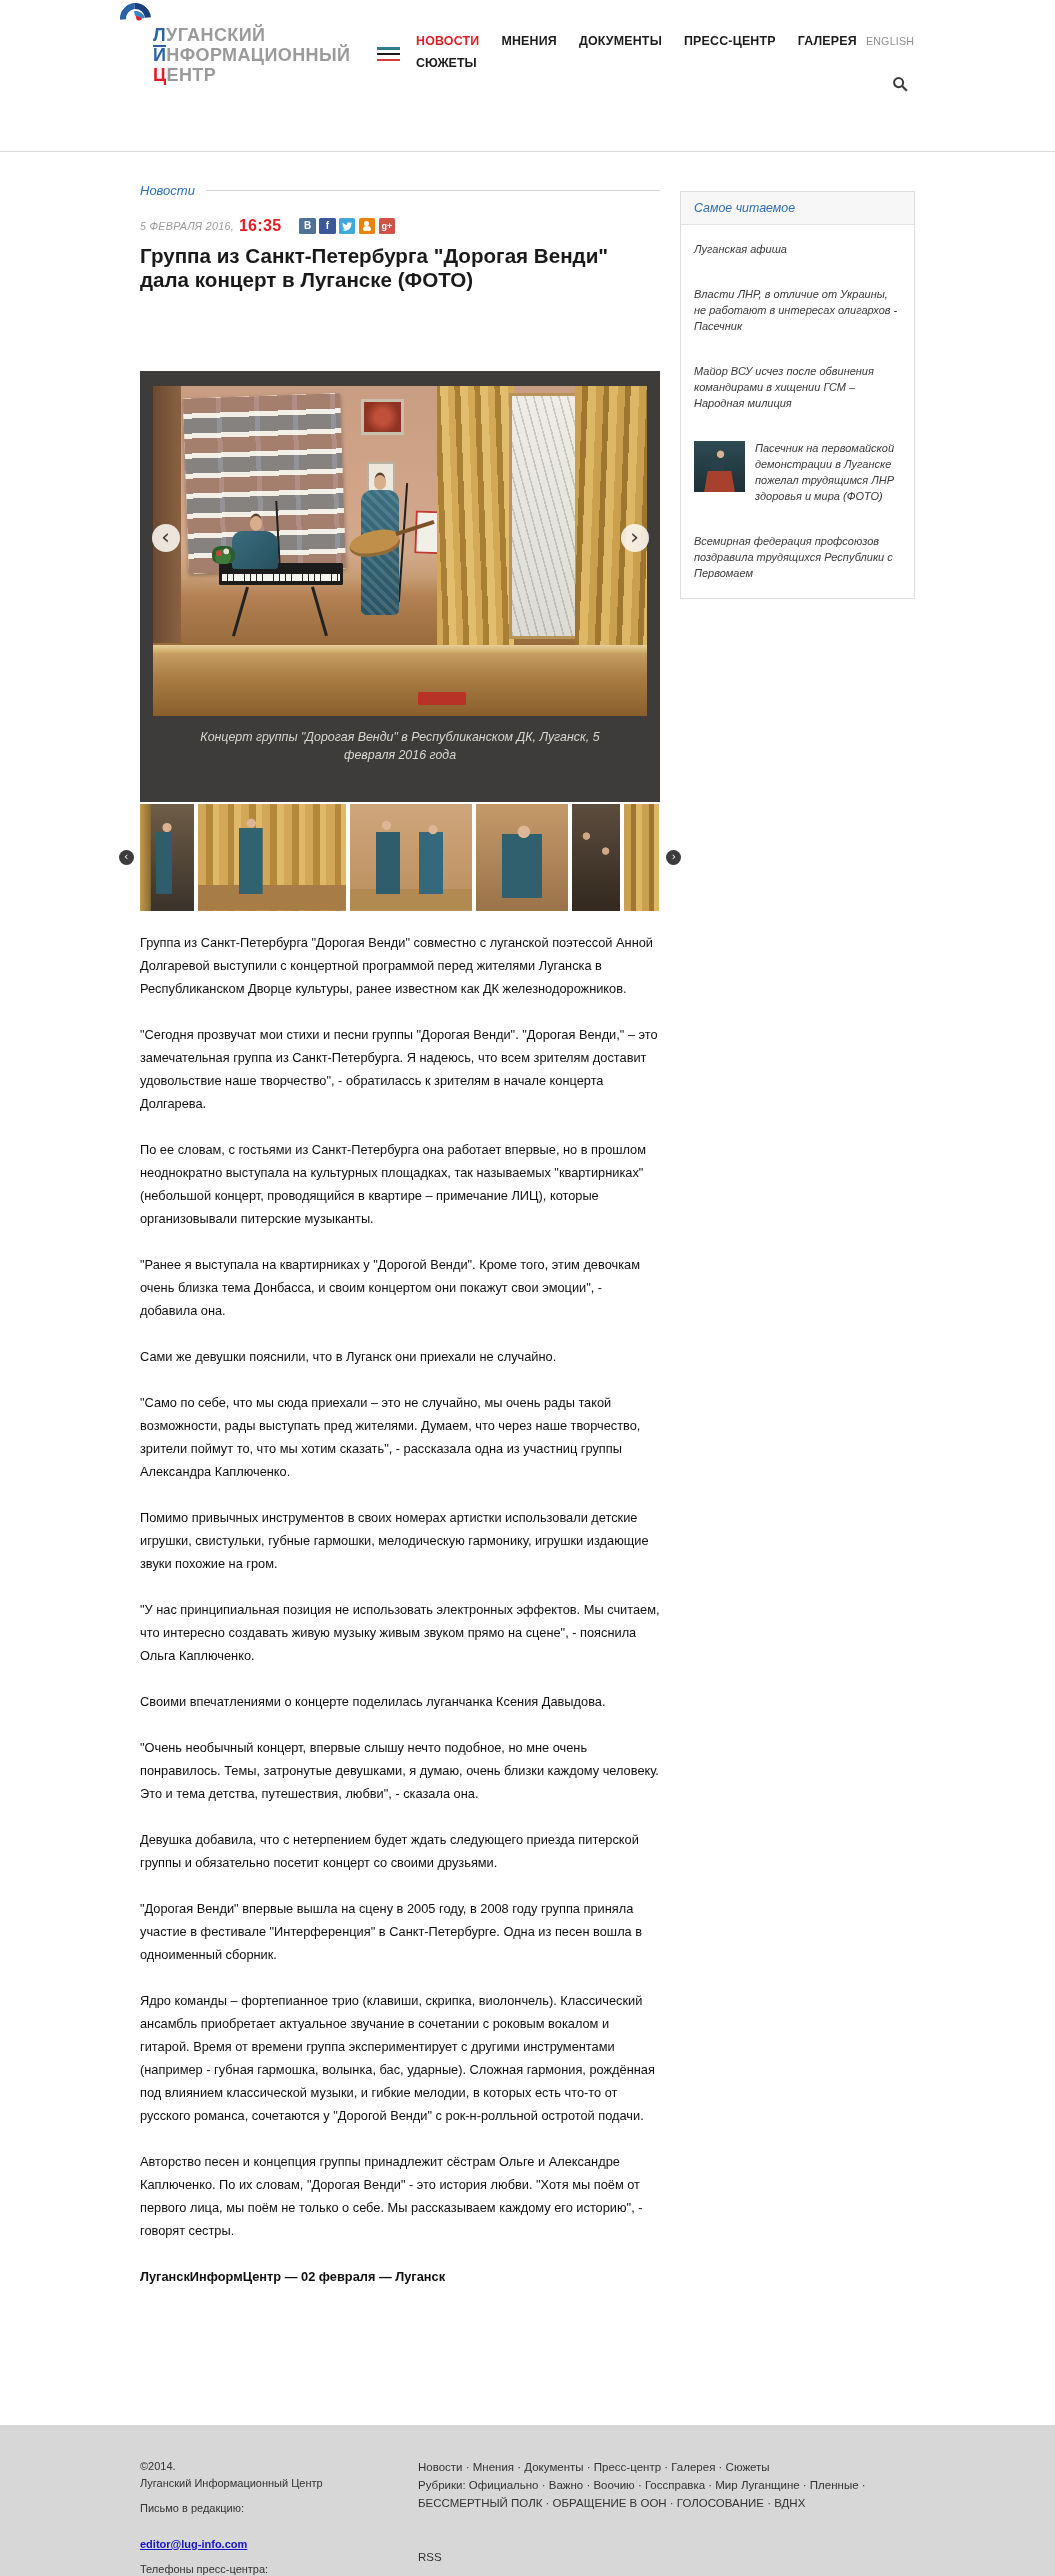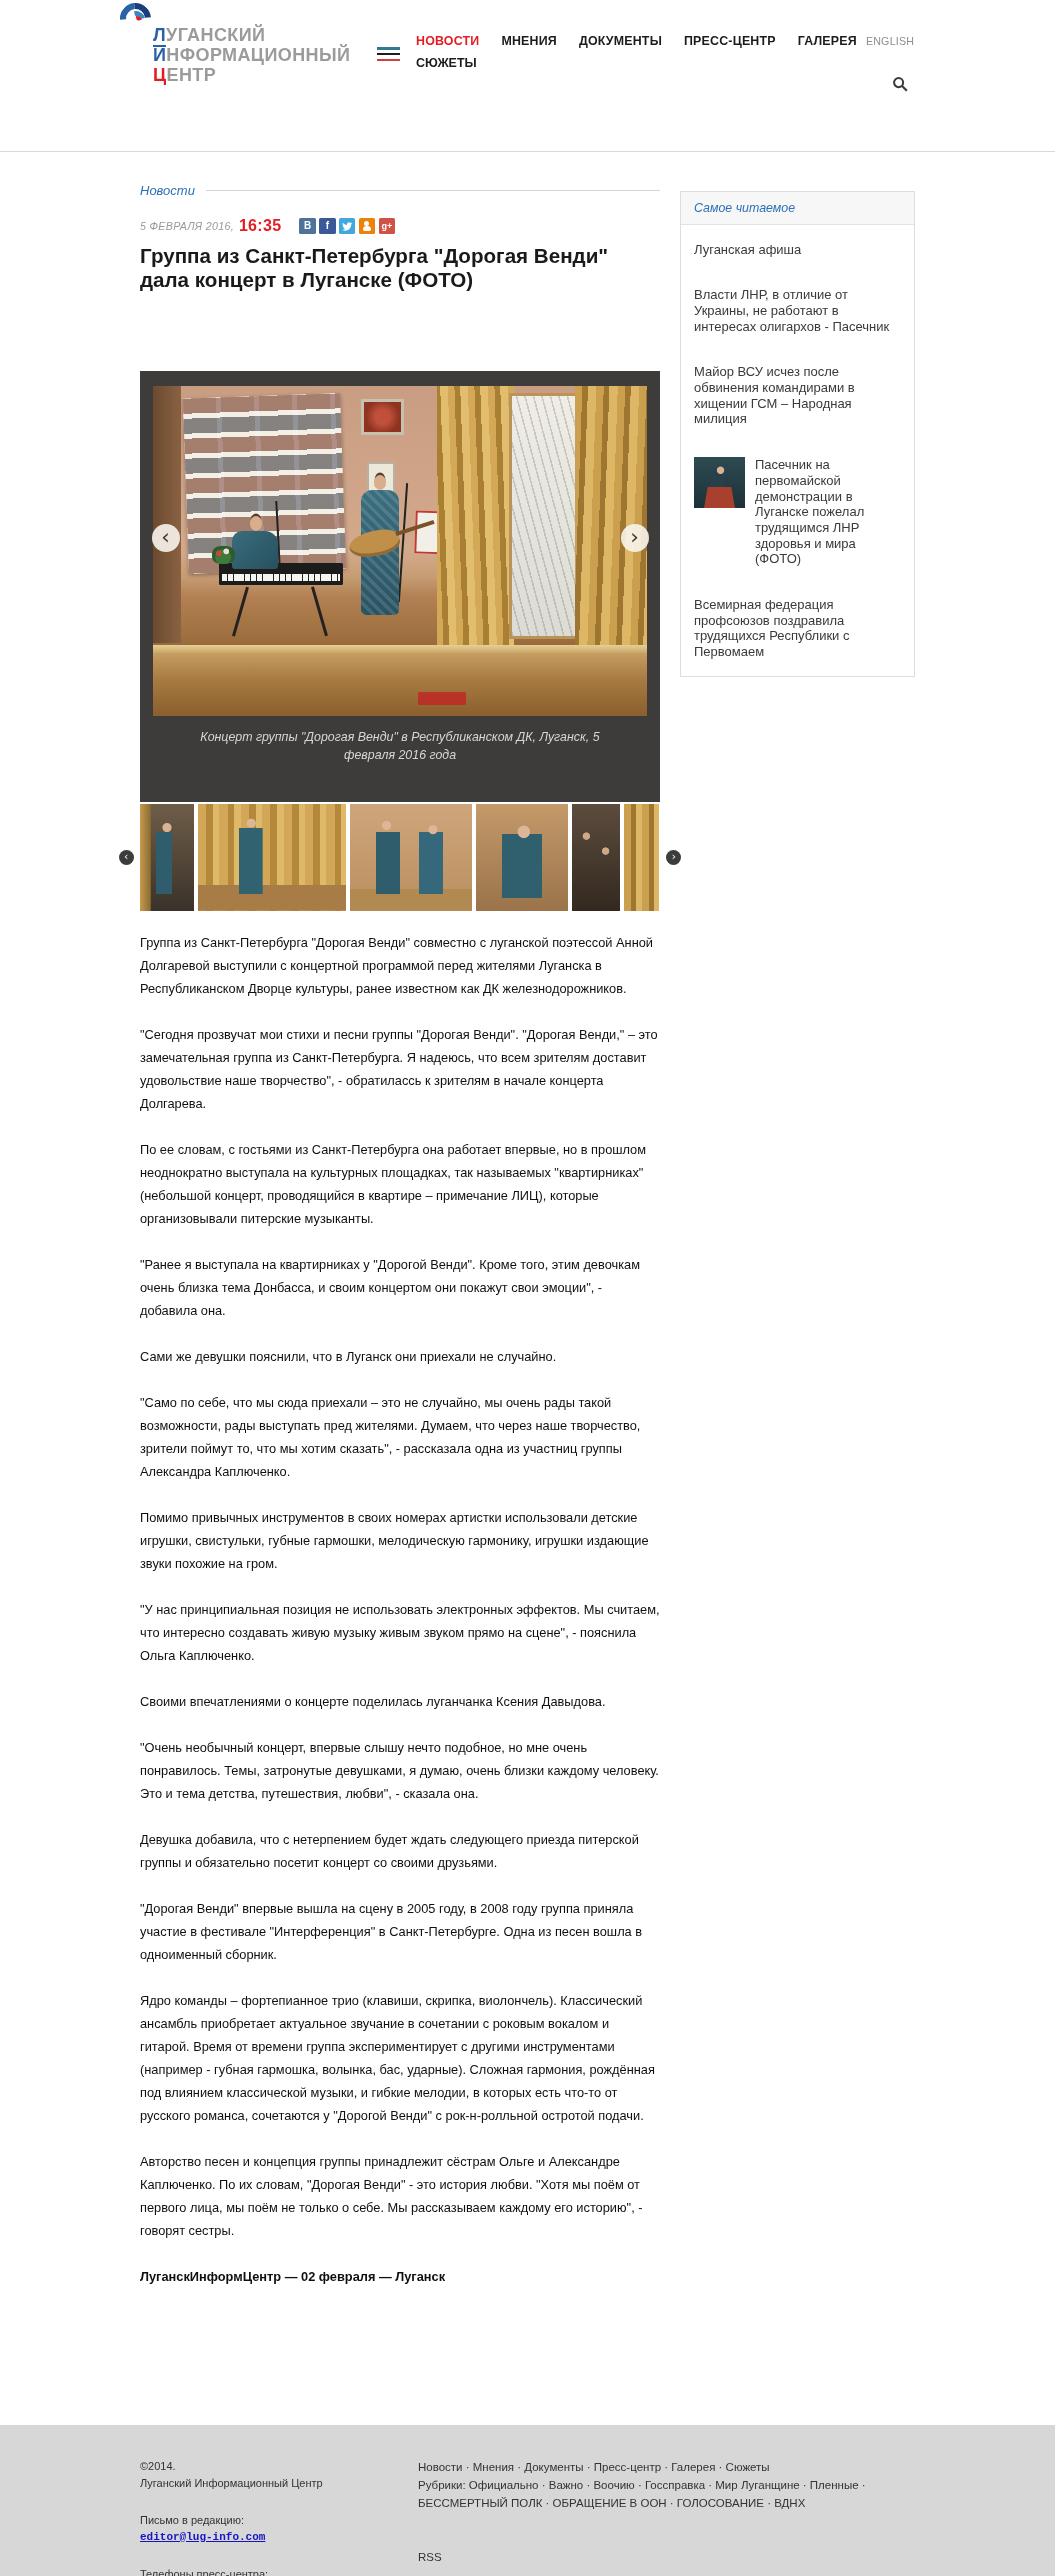--- a/index.html
+++ b/index.html
@@ -99,33 +99,33 @@
 
   
   .article-body{margin-top:20px;min-height:1454px;}
   .article-body p{margin:0 0 23px;font-size:12.8px;line-height:23px;color:#101010;}
   .signature{font-weight:bold;font-size:13px;color:#101010;}
 
   
   .sidebar{position:absolute;right:0;top:39px;width:235px;border:0.8px solid #ddd;background:#fff;}
   .sb-head{height:33px;line-height:33px;background:#f7f7f7;border-bottom:0.8px solid #e3e3e3;padding-left:13px;font-style:italic;font-size:12.4px;color:#2d6fb7;}
   .sb-list{padding:16.5px 13px;}
-  .sb-item{font-size:13px;line-height:15.7px;color:#3a3a3a;margin-bottom:30px;cursor:pointer;display:flex;}
+  .sb-item{font-size:11px;line-height:15.7px;color:#3a3a3a;margin-bottom:30px;cursor:pointer;display:flex;font-style:italic;}
   .sb-item:last-child{margin-bottom:0;}
   .sb-thumb{flex:none;width:51px;height:51px;margin-right:10px;position:relative;overflow:hidden;
     background:radial-gradient(circle at 52% 26%,#d9b494 0 3.3px,rgba(0,0,0,0) 4.1px),linear-gradient(#28404a,#28404a) 46% 44%/26% 36% no-repeat,linear-gradient(180deg,#2e4a52,#1d3138);}
   .sb-thumb::after{content:"";position:absolute;left:10px;bottom:0;width:31px;height:21.4px;background:#a8402e;clip-path:polygon(12% 0,88% 0,100% 100%,0 100%);}
 
   
   .footer{height:181px;background:#d7d7d7;}
   .footer-in{position:relative;width:775px;margin:0 auto;padding-top:33px;font-size:11px;color:#333;}
   .f-left{position:absolute;left:0;top:33px;width:272px;line-height:16.5px;}
   .f-right{position:absolute;left:278px;top:33px;width:495px;line-height:18px;font-size:11.5px;}
-  .f-gap-s{margin-top:21px;}
-  .f-gap-xs{margin-top:0;font-family:Liberation Mono, monospace;}
+  .f-gap-s{margin-top:9px;}
+  .f-gap-xs{margin-top:19px;}
   .f-email{color:#1515c4;font-weight:bold;text-decoration:underline;cursor:pointer;}
   .f-phone{color:#2a2ac8;font-weight:bold;cursor:pointer;}
   .f-links{color:#333;cursor:pointer;}
   .f-rss{margin-top:36px;cursor:pointer;}
   .orphus{margin-top:13px;width:289px;border:0.8px solid #909090;background:#dedede;padding:6.6px 8.2px 3.3px;}
   .orphus-top{display:flex;align-items:center;font-size:7.8px;line-height:9px;color:#333;}
   .orphus-top .cell{margin-right:10px;}
   .keycap{display:inline-block;min-width:21.4px;padding:2.5px 4.1px;border:0.8px solid #666;border-radius:2.5px;background:linear-gradient(#f4f4f4,#cfcfcf);font-size:8.2px;color:#222;text-align:center;margin:0 2.5px;}
   .orphus-bottom{border-top:0.8px solid #aaa;margin-top:5.8px;padding-top:2.5px;text-align:right;font-size:8.2px;color:#888;cursor:pointer;}
 </style>

